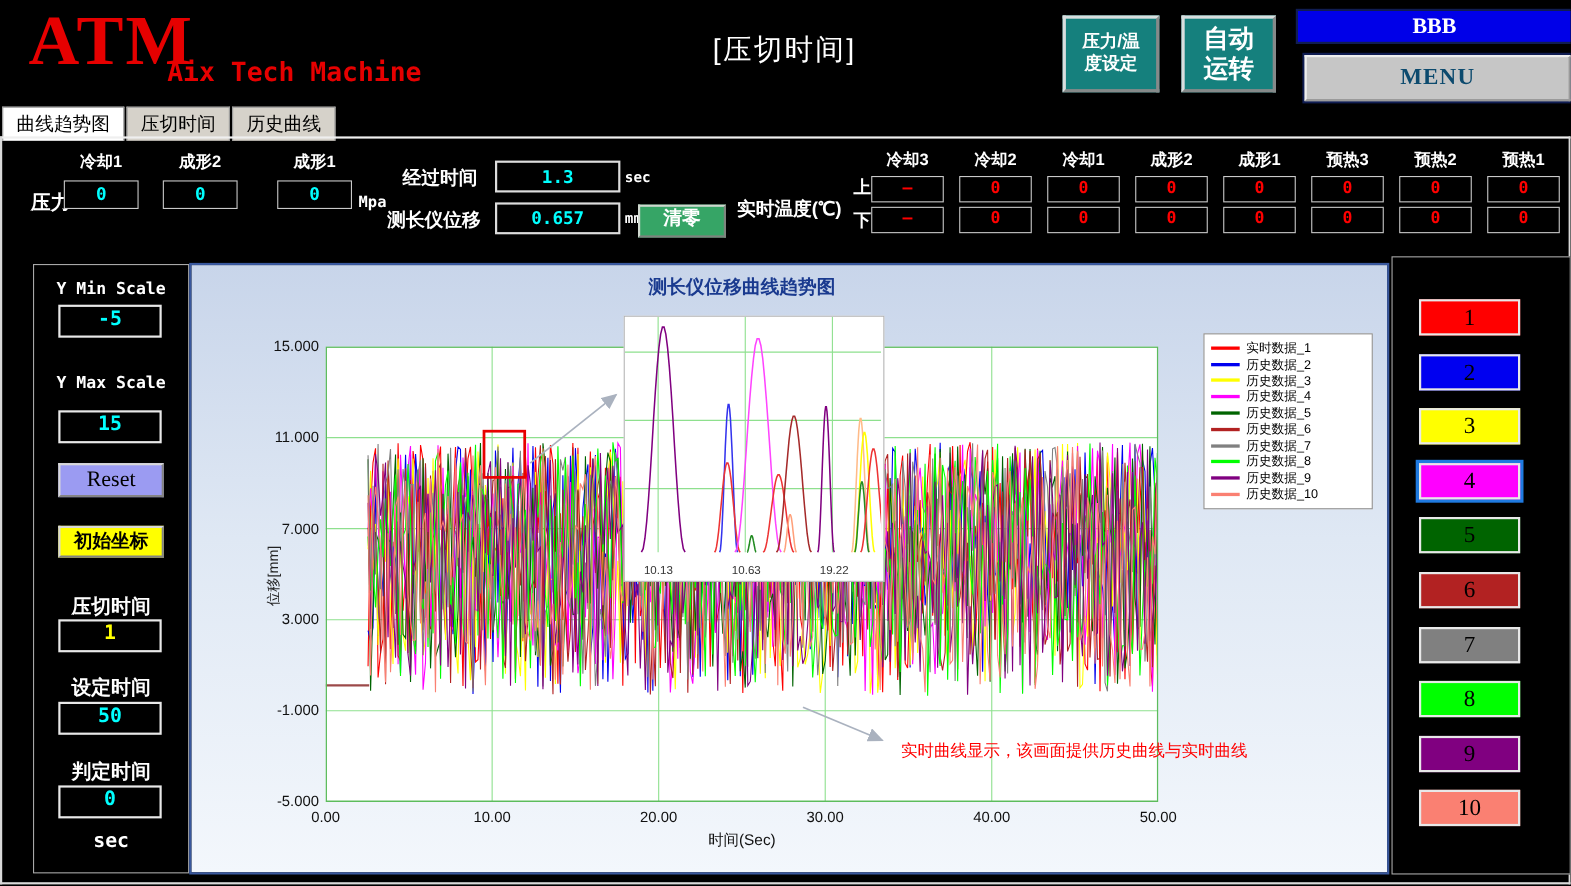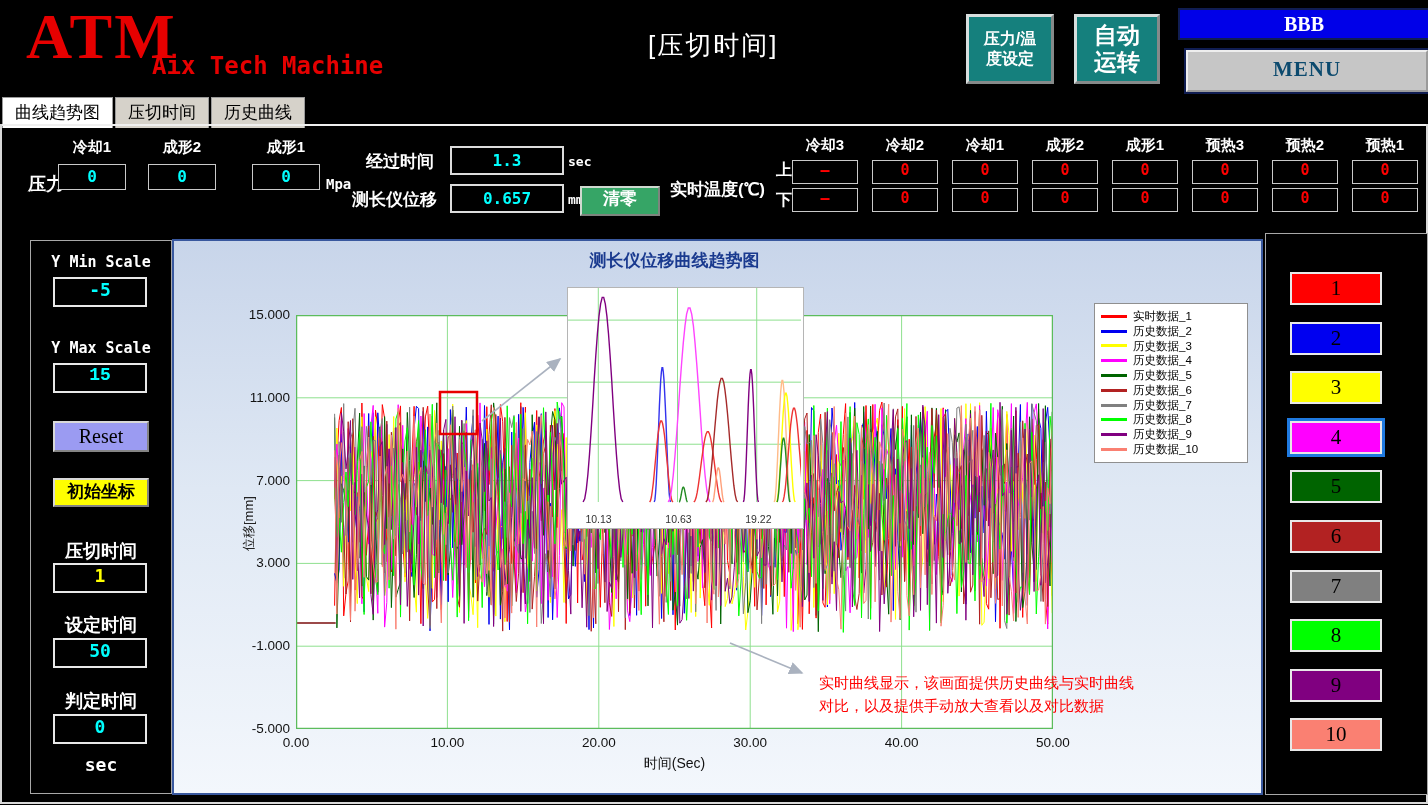--- a/index.html
+++ b/index.html
@@ -170,21 +170,21 @@
         <div class="thead">预热1</div>
         <div class="tcell">0</div>
         <div class="tcell">0</div>
       </div>
     </div>
 
   <div class="left-panel">
     <div class="lp-label lp-mono" style="top:12px;">Y Min Scale</div>
     <div class="lp-field" style="top:36px;">-5</div>
     <div class="lp-label lp-mono" style="top:98px;">Y Max Scale</div>
-    <div class="lp-field" style="top:122px;font-family:Liberation Mono, monospace;">15</div>
+    <div class="lp-field" style="top:132px;">15</div>
     <div class="reset-btn">Reset</div>
     <div class="init-btn">初始坐标</div>
     <div class="lp-label lp-cn" style="top:298px;">压切时间</div>
     <div class="lp-field yellow" style="top:322px;">1</div>
     <div class="lp-label lp-cn" style="top:372px;">设定时间</div>
     <div class="lp-field" style="top:397px;">50</div>
     <div class="lp-label lp-cn" style="top:448px;">判定时间</div>
     <div class="lp-field" style="top:473px;">0</div>
     <div class="lp-label lp-mono" style="top:513px;font-size:18px;">sec</div>
   </div>
@@ -287,21 +287,20 @@
           <span class="lline" style="background:#800080"></span>
           <span class="llab">历史数据_9</span>
         </div>
         <div class="lrow">
           <span class="lline" style="background:#fa8072"></span>
           <span class="llab">历史数据_10</span>
         </div>
       </div>
     <div class="annotation">
       <div>实时曲线显示，该画面提供历史曲线与实时曲线</div>
-      <div>对比，以及提供手动放大查看以及对比数据</div>
     </div>
   <div class="ytick" style="top:66px">15.000</div>
       <div class="ytick" style="top:148.8px">11.000</div>
       <div class="ytick" style="top:231.6px">7.000</div>
       <div class="ytick" style="top:314.4px">3.000</div>
       <div class="ytick" style="top:397.2px">-1.000</div>
       <div class="ytick" style="top:480px">-5.000</div>
       <div class="xtick" style="left:94px">0.00</div>
       <div class="xtick" style="left:245.39999999999998px">10.00</div>
       <div class="xtick" style="left:396.8px">20.00</div>

